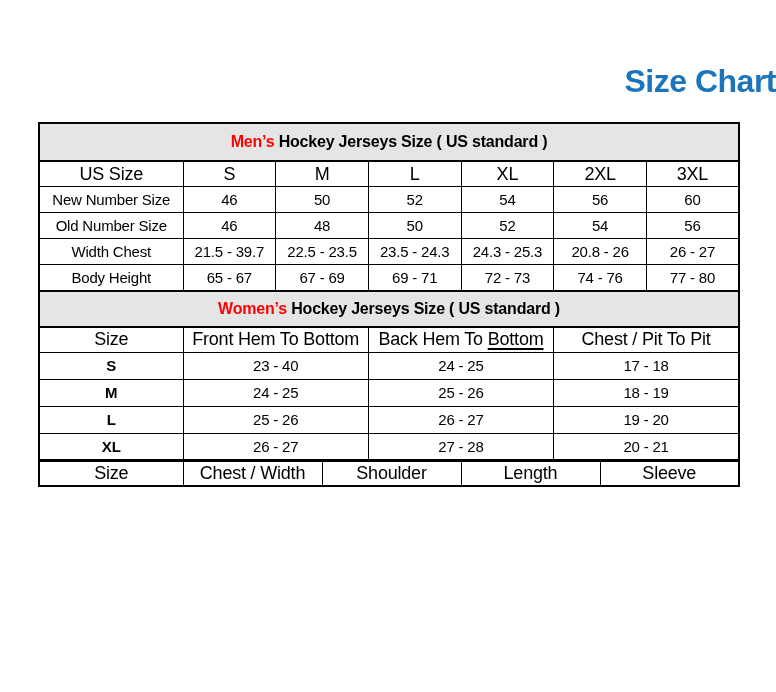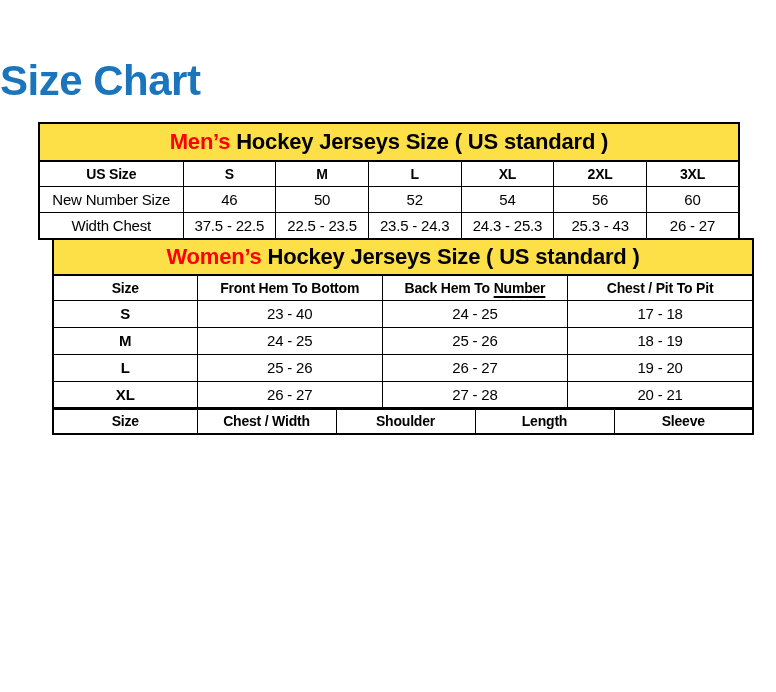--- a/index.html
+++ b/index.html
@@ -3,61 +3,61 @@
 <meta charset="utf-8">
 <style>
   html,body{margin:0;padding:0;background:#ffffff;}
   body{
     width:776px;height:692px;overflow:hidden;
     font-family:"Liberation Sans",sans-serif;color:#000;
     -webkit-font-smoothing:antialiased;
   }
   .page-title{
     margin:62px 0 12px 0;
-    text-align:left;
-    font-size:42px;
+    text-align:right;
+    font-size:32px;
     font-weight:bold;
     letter-spacing:-0.5px;
     color:#1B75BC;
     line-height:38px;
   }
   .chart-wrap{
     width:700px;
     margin:22px 0 0 38px;
   }
   table{
     border-collapse:collapse;
     table-layout:fixed;
     width:700px;
     border:2.5px solid #000;
   }
-  table + table{margin-top:-2.5px;margin-left:14px;}
+  table + table{margin-top:-2.5px;}
   th,td{
     border:1.5px solid #000;
     text-align:center;
     vertical-align:middle;
     padding:0 2px;
     white-space:nowrap;
     overflow:hidden;
   }
   .band-cell{
-    background:#fde047;
+    background:#e5e5e5;
     border:2.5px solid #000;
-    font-size:22px;
+    font-size:16px;
     font-weight:bold;
     letter-spacing:-0.2px;
   }
   .mens   .band-cell{height:36px;}
   .womens .band-cell{height:34px;}
   .youth  .band-cell{height:29px;}
   .band-highlight{color:#FF0000;}
   .band-rest{color:#000;}
   th.col-head{
-    font-size:14px;
-    font-weight:bold;
+    font-size:18px;
+    font-weight:normal;
     letter-spacing:-0.2px;
     height:24px;
   }
   td{font-size:15px;font-weight:normal;letter-spacing:-0.2px;}
   .mens   td{height:25px;}
   .womens td{height:26px;}
   .youth  td{height:28px;}
   td.row-label-bold{font-weight:bold;}
   .misspell{
     text-decoration:underline;
@@ -106,48 +106,66 @@
       <tr>
         <td>New Number Size</td>
         <td>46</td>
         <td>50</td>
         <td>52</td>
         <td>54</td>
         <td>56</td>
         <td>60</td>
       </tr>
       <tr>
+        <td>Old Number Size</td>
+        <td>46</td>
+        <td>48</td>
+        <td>50</td>
+        <td>52</td>
+        <td>54</td>
+        <td>56</td>
+      </tr>
+      <tr>
         <td>Width Chest</td>
-        <td>37.5 - 22.5</td>
+        <td>21.5 - 39.7</td>
         <td>22.5 - 23.5</td>
         <td>23.5 - 24.3</td>
         <td>24.3 - 25.3</td>
-        <td>25.3 - 43</td>
+        <td>20.8 - 26</td>
         <td>26 - 27</td>
+      </tr>
+      <tr>
+        <td>Body Height</td>
+        <td>65 - 67</td>
+        <td>67 - 69</td>
+        <td>69 - 71</td>
+        <td>72 - 73</td>
+        <td>74 - 76</td>
+        <td>77 - 80</td>
       </tr>
     </tbody>
   </table>
 
   <table class="womens">
     <colgroup>
       <col style="width:144px">
       <col style="width:185.3px">
         <col style="width:185.3px">
         <col style="width:185.4px">
     </colgroup>
     <thead>
       <tr>
         <th class="band-cell" colspan="4">
           <span class="band-highlight">Women’s</span><span class="band-rest"> Hockey Jerseys Size ( US standard )</span>
         </th>
       </tr>
       <tr>
         <th class="col-head">Size</th>
         <th class="col-head">Front Hem To Bottom</th>
-        <th class="col-head"><span>Back Hem To </span><span class="misspell"><span class="wavy">Number</span></span></th>
+        <th class="col-head"><span>Back Hem To </span><span class="misspell"><span class="wavy">Bottom</span></span></th>
         <th class="col-head">Chest / Pit To Pit</th>
       </tr>
     </thead>
     <tbody>
       <tr>
         <td class="row-label-bold">S</td>
         <td>23 - 40</td>
         <td>24 - 25</td>
         <td>17 - 18</td>
       </tr>

